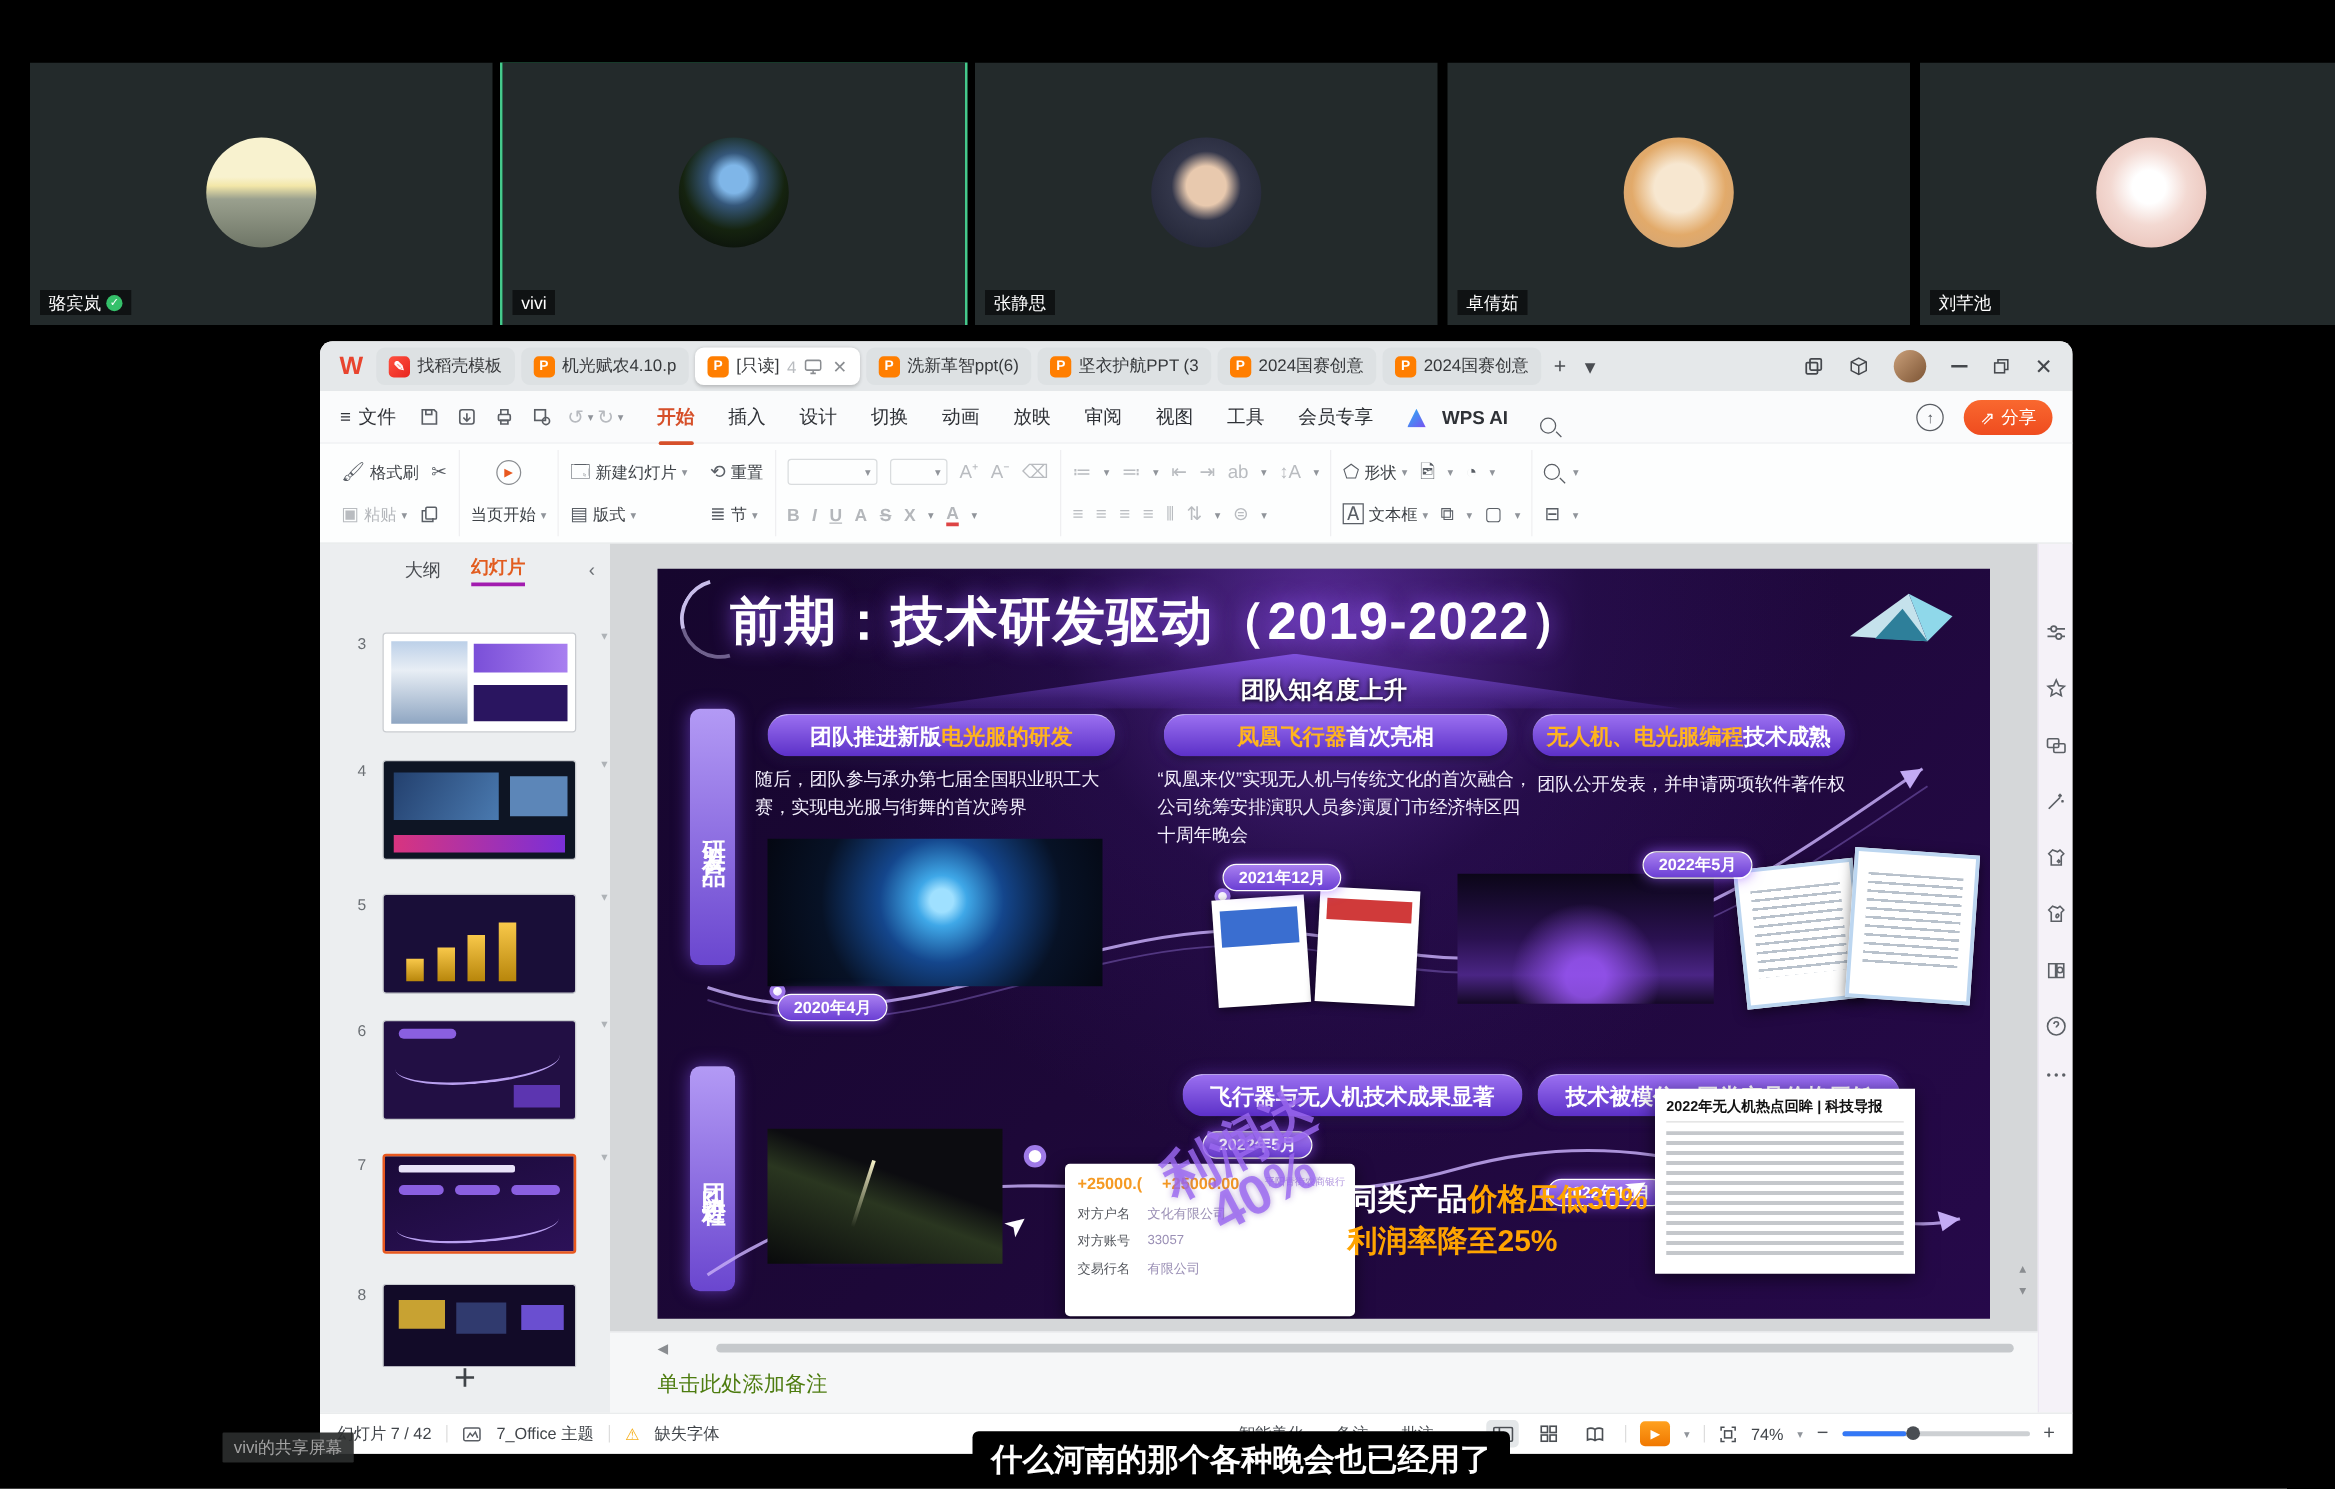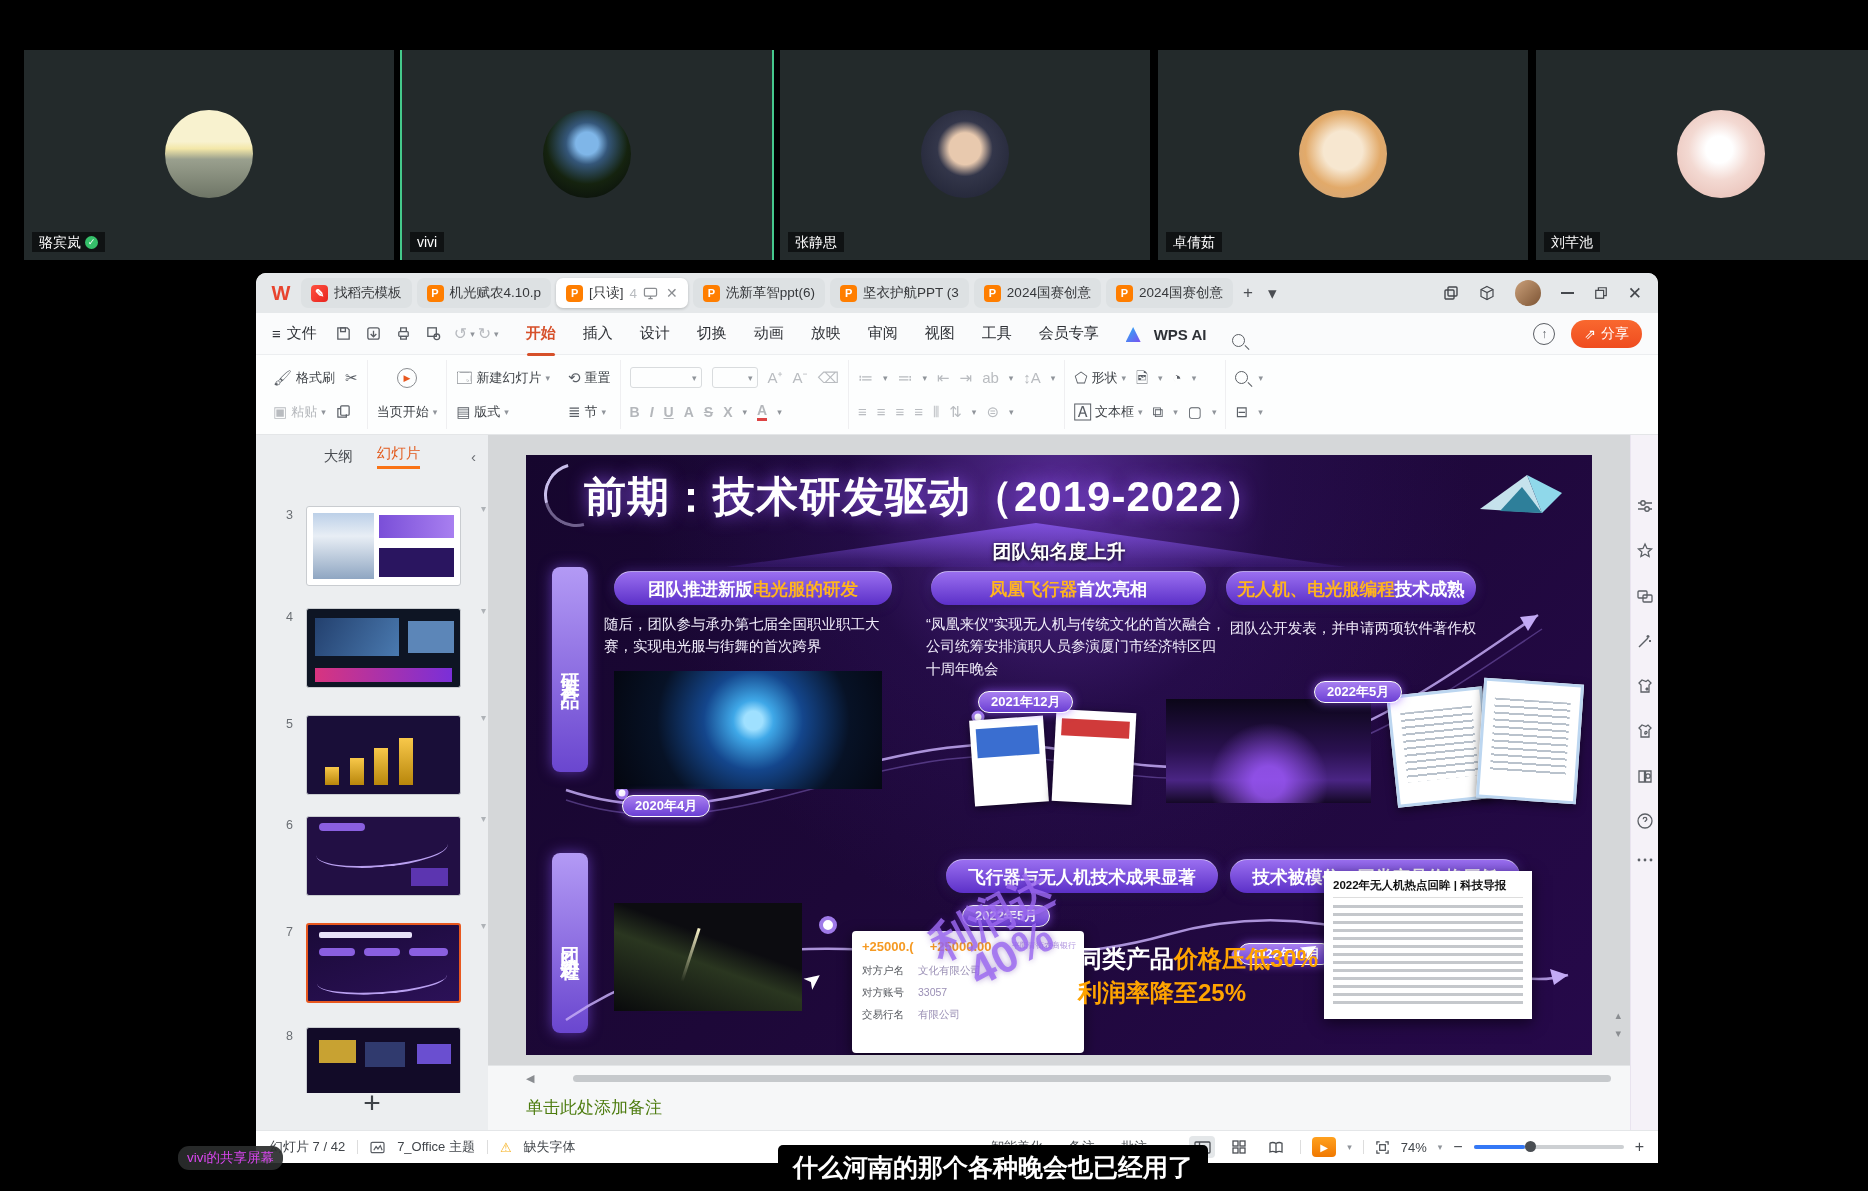--- a/index.html
+++ b/index.html
@@ -61,21 +61,21 @@
   .ric{font-size:15px;color:#5a5f66;line-height:1}
   .dis .ric,.ric.dis{color:#b9bcc0}
   .playc{width:20px;height:20px;border:1.6px solid #8a8d91;border-radius:50%;display:flex;align-items:center;justify-content:center;color:#e8581f;font-size:9px}
   .fbox{width:72px;height:21px;border:1px solid #d9dcde;border-radius:3px;display:flex;align-items:center;justify-content:flex-end;padding:0 4px}
   .fbox.small{width:46px}
   .letter{font-weight:bold;font-size:14px}
   
   .content{flex:1;display:flex;min-height:0}
   .panel{width:232px;background:#eceef0;position:relative;flex:none}
   .phead{height:42px;display:flex;align-items:center;justify-content:center;gap:24px;font-size:14.5px;color:#4a4d52;position:relative}
-  .ptab.active{color:#e25c1f;font-weight:normal;border-bottom:3px solid #f97316;padding-bottom:3px}
+  .ptab.active{color:#e25c1f;font-weight:bold;border-bottom:3px solid #a21caf;padding-bottom:3px}
   .pcollapse{position:absolute;right:12px;color:#6a6e73;font-size:15px}
   .titem{position:absolute;left:0;width:100%;height:84px}
   .tnum{position:absolute;left:30px;top:2px;font-size:12.5px;color:#6b6f74}
   .tbox{position:absolute;left:50px;top:0;width:155px;height:80px;border-radius:3px;border:1px solid #c9ccd0;overflow:hidden}
   .titem.cur .tbox{border:2px solid #e8581f}
   .tstar{position:absolute;right:2px;top:-3px;color:#aeb2b6;font-size:10px}
   .tbox i{position:absolute;display:block}
   .t3{background:#fff}
   .t3 .pa{left:4%;top:8%;width:40%;height:84%;background:linear-gradient(180deg,#bcd0e8,#e8eef5 35%,#8fa6c2)}
   .t3 .pb{right:4%;top:10%;width:49%;height:30%;background:linear-gradient(90deg,#7a4fd8,#a87ff0)}
@@ -178,21 +178,21 @@
   .nlines{position:static!important;display:block;margin-top:7px;height:100px;background:repeating-linear-gradient(180deg,#8a9098 0 3px,transparent 3px 8px);opacity:.5}
   .big1{left:552px;top:488px;font-size:24px;font-weight:bold;color:#fff;white-space:nowrap}
   .big1 span{position:static}
   .big2{left:552px;top:522px;font-size:24px;font-weight:bold;color:#ffa400;white-space:nowrap}
   .sarrow{color:#fff;font-size:22px}
   .ar1{left:278px;top:512px;transform:rotate(-38deg)}
   .ar2{left:774px;top:482px;transform:rotate(-30deg)}
   .curves{left:0;top:0}
   .whale{right:28px;top:12px}
   
-  .sharebadge{position:absolute;left:178px;top:1146px;background:rgba(42,45,45,.92);color:#d946ef;font-size:13.5px;padding:3px 9px;border-radius:11px;z-index:60}
+  .sharebadge{position:absolute;left:178px;top:1146px;background:rgba(42,45,45,.92);color:#a3a3a3;font-size:13.5px;padding:3px 9px;border-radius:1px;z-index:60}
   .caption{position:absolute;left:778px;top:1145px;background:#000;color:#fff;font-size:25px;font-weight:bold;padding:6px 15px;border-radius:5px;z-index:60;text-shadow:1px 1px 2px #000;white-space:nowrap}
 </style>
 </head>
 <body>
 
 <div class="tiles">
   <div class="tile">
     <div class="avatar a2"></div>
     <div class="name-badge">
         <span>骆宾岚</span>

